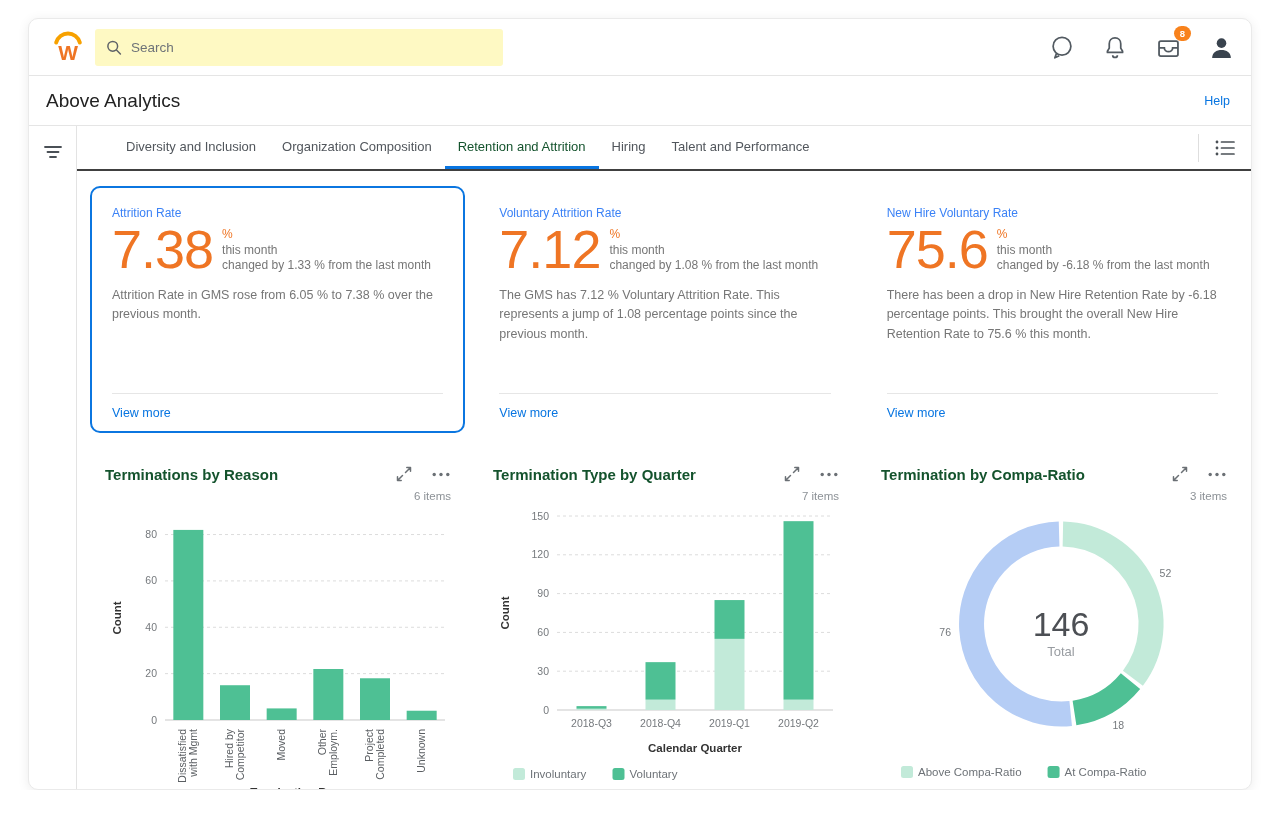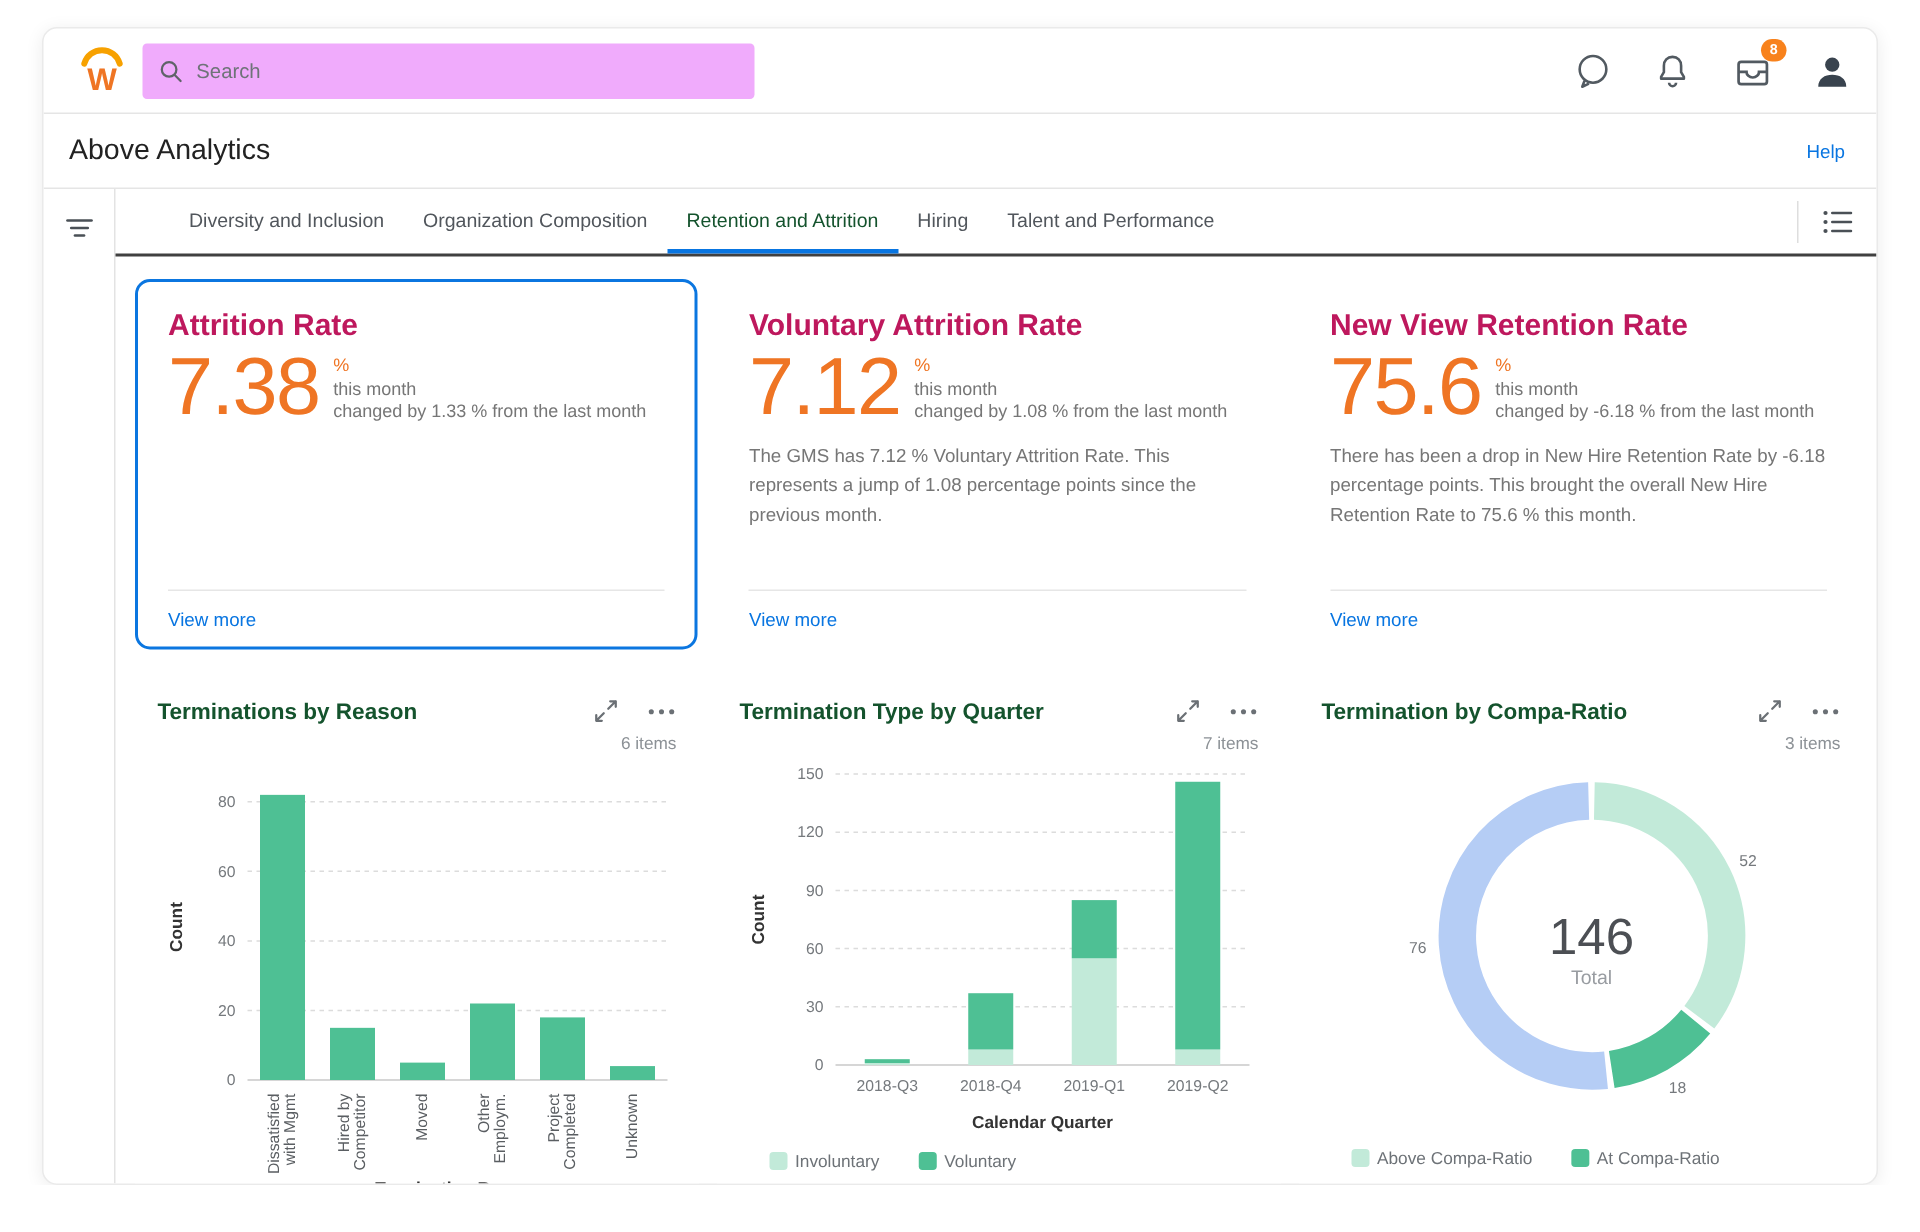--- a/index.html
+++ b/index.html
@@ -2,21 +2,21 @@
 <html><head>
 <meta charset="utf-8">
 <style>
   *{box-sizing:border-box;margin:0;padding:0}
   html,body{background:#fff;font-family:"Liberation Sans",sans-serif}
   .page{width:1224px;height:772px;margin:18px 0 0 28px;background:#fff;border:1px solid #eaeaea;
         border-radius:10px;box-shadow:0 2px 12px rgba(0,0,0,.08);overflow:hidden;display:flex;flex-direction:column}
   
   .topbar{height:57px;display:flex;align-items:center;padding:0 16px;border-bottom:1px solid #e5e5e5;flex:none}
   .logo{width:46px;height:40px;display:flex;align-items:center;justify-content:center;cursor:pointer}
-  .search{width:408px;height:37px;background:#f0abfc;border-radius:3px;display:flex;align-items:center;padding:0 11px;margin-left:4px}
+  .search{width:408px;height:37px;background:#fef9c3;border-radius:3px;display:flex;align-items:center;padding:0 11px;margin-left:4px}
   .search input{border:0;background:transparent;outline:none;font-size:13.5px;color:#333;margin-left:9px;width:100%;font-family:"Liberation Sans",sans-serif}
   .search input::placeholder{color:#6e7378}
   .top-icons{margin-left:auto;display:flex;align-items:center;gap:25px;color:#525a61}
   .icon-btn{width:28px;height:28px;display:flex;align-items:center;justify-content:center;cursor:pointer;position:relative}
   .badge{position:absolute;top:-7px;right:-9px;background:#f8821c;color:#fff;font-size:9.5px;font-weight:bold;
          min-width:17px;height:15px;border-radius:8px;display:flex;align-items:center;justify-content:center;padding:0 4px}
   
   .page-head{height:50px;display:flex;align-items:center;padding:0 21px 0 17px;border-bottom:1px solid #e5e5e5;flex:none}
   .page-title{font-size:19px;color:#222;font-weight:500}
   .help-link{margin-left:auto;color:#0875e1;font-size:12.5px;cursor:pointer}
@@ -29,21 +29,21 @@
   .tabs{display:flex;margin-left:36px}
   .tab{padding:0 13px;display:flex;align-items:center;font-size:13px;color:#51565c;cursor:pointer;border-bottom:3px solid transparent}
   .tab.active{color:#14532d;border-bottom-color:#0875e1;font-weight:500}
   .tab-row-right{margin-left:auto;display:flex;align-items:center;align-self:center;height:28px;border-left:1px solid #dedede;padding:0 15px}
   
   .content{padding:15px 11px 0 13px;overflow:hidden;flex:1}
   .kpi-row{display:flex;gap:12px}
   .kpi-card{width:376px;height:247px;background:#fff;border:2px solid transparent;border-radius:10px;
             display:flex;flex-direction:column;padding:18px 20px 0;cursor:pointer}
   .kpi-card.selected{border-color:#0b76e0}
-  .kpi-title{font-size:20px;font-weight:bold;color:#be185d}
+  .kpi-title{font-size:12px;font-weight:normal;color:#3b82f6}
   .kpi-value-row{display:flex;margin-top:2px}
   .kpi-value{font-size:54px;color:#ef7524;letter-spacing:-1px;line-height:1.02}
   .kpi-meta{margin-left:9px;margin-top:5px;font-size:12px;line-height:1.3}
   .kpi-unit{color:#ef7524;display:block}
   .kpi-period,.kpi-change{color:#767676;display:block}
   .kpi-desc{margin-top:9px;font-size:12.5px;color:#767676;line-height:1.55}
   .kpi-footer{margin-top:auto;border-top:1px solid #e6e6e6;height:38px;display:flex;align-items:center;justify-content:flex-start}
   .view-more{color:#0875e1;font-size:12.5px;cursor:pointer}
   .chart-row{display:flex;gap:12px;margin-top:15px}
   .chart-card{width:376px;height:420px;padding:16px 15px 0;background:#fff}
@@ -163,20 +163,21 @@
           <section class="kpi-card selected">
             <h2 class="kpi-title">Attrition Rate</h2>
             <div class="kpi-value-row">
               <span class="kpi-value">7.38</span>
               <span class="kpi-meta">
                 <span class="kpi-unit">%</span>
                 <span class="kpi-period">this month</span>
                 <span class="kpi-change">changed by 1.33 % from the last month</span>
               </span>
             </div>
+            <p class="kpi-desc">Attrition Rate in GMS rose from 6.05 % to 7.38 % over the previous month.</p>
             <div class="kpi-footer">
               <span class="view-more">View more</span>
             </div>
           </section>
 
           <section class="kpi-card">
             <h2 class="kpi-title">Voluntary Attrition Rate</h2>
             <div class="kpi-value-row">
               <span class="kpi-value">7.12</span>
               <span class="kpi-meta">
@@ -185,21 +186,21 @@
                 <span class="kpi-change">changed by 1.08 % from the last month</span>
               </span>
             </div>
             <p class="kpi-desc">The GMS has 7.12 % Voluntary Attrition Rate. This represents a jump of 1.08 percentage points since the previous month.</p>
             <div class="kpi-footer">
               <span class="view-more">View more</span>
             </div>
           </section>
 
           <section class="kpi-card">
-            <h2 class="kpi-title">New View Retention Rate</h2>
+            <h2 class="kpi-title">New Hire Voluntary Rate</h2>
             <div class="kpi-value-row">
               <span class="kpi-value">75.6</span>
               <span class="kpi-meta">
                 <span class="kpi-unit">%</span>
                 <span class="kpi-period">this month</span>
                 <span class="kpi-change">changed by -6.18 % from the last month</span>
               </span>
             </div>
             <p class="kpi-desc">There has been a drop in New Hire Retention Rate by -6.18 percentage points. This brought the overall New Hire Retention Rate to 75.6 % this month.</p>
             <div class="kpi-footer">

